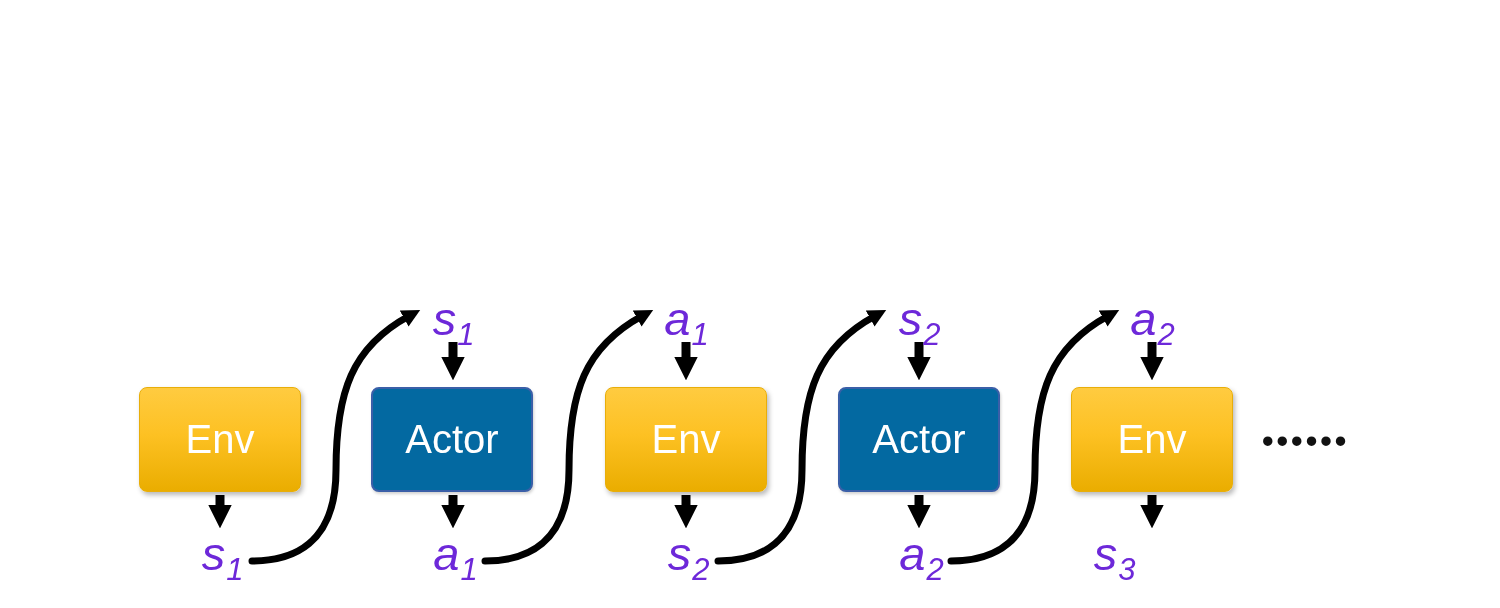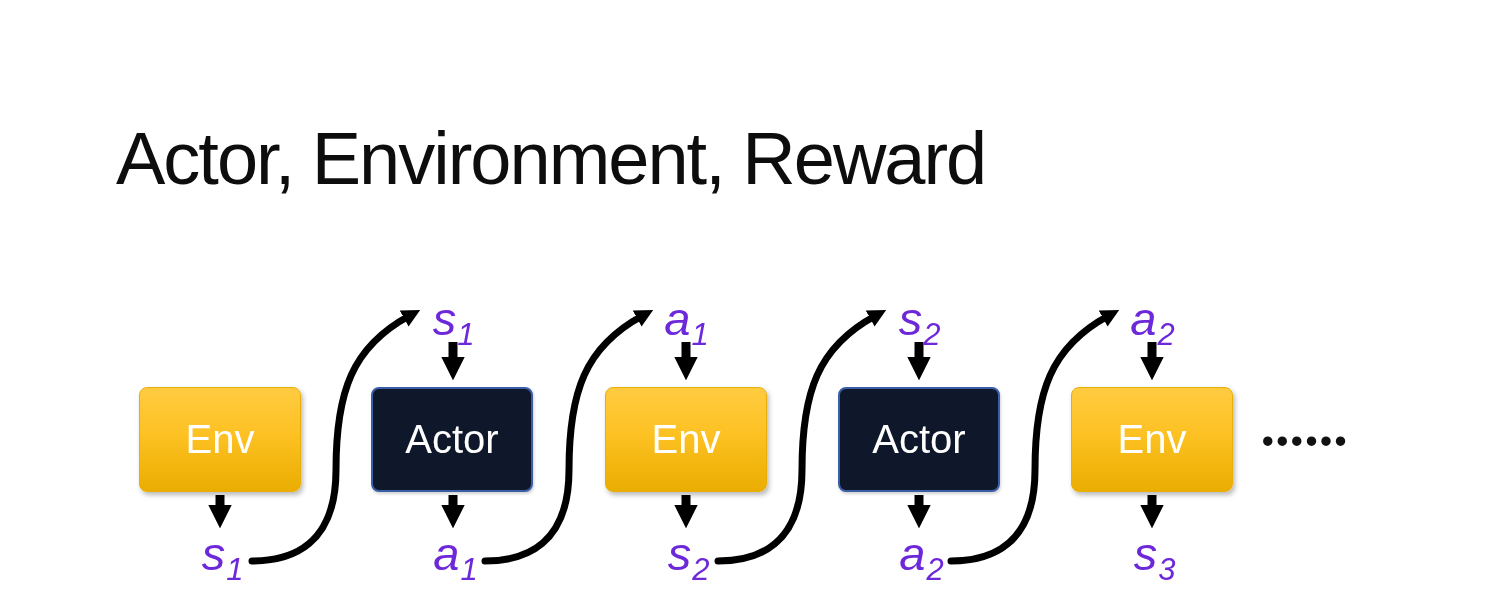--- a/index.html
+++ b/index.html
@@ -49,21 +49,21 @@
     color: #ffffff;
     font-size: 40px;
     border-radius: 8px;
   }
   .box.env {
     background: linear-gradient(180deg, #ffcb40 0%, #fdc123 45%, #eaad00 100%);
     border: 1px solid #e8ae0a;
     box-shadow: 2px 3px 5px rgba(0,0,0,0.28);
   }
   .box.actor {
-    background: #0f172a;
+    background: #0369a1;
     border: 2px solid #3a5fa8;
     box-shadow: 1px 2px 3px rgba(0,0,0,0.18);
   }
   .box-1 { left: 139px; }
   .box-2 { left: 371px; }
   .box-3 { left: 605px; }
   .box-4 { left: 838px; }
   .box-5 { left: 1071px; }
   .math-label {
     position: absolute;
@@ -85,38 +85,37 @@
   .top-label { top: 295px; }
   .bottom-label { top: 530px; }
   .tl-1 { left: 453px; }
   .tl-2 { left: 686px; }
   .tl-3 { left: 919px; }
   .tl-4 { left: 1152px; }
   .bl-1 { left: 222px; }
   .bl-2 { left: 455px; }
   .bl-3 { left: 688px; }
   .bl-4 { left: 921px; }
-  .bl-5 { left: 1154px; }
+  .bl-5 { left: 1114px; }
   .ellipsis-dots {
     position: absolute;
     left: 1262px;
     top: 421px;
     font-size: 33px;
     font-weight: bold;
     letter-spacing: 3px;
     color: #111111;
     line-height: 40px;
   }
 </style>
 </head>
 <body>
 
 <div class="slide">
 
-  <div class="slide-title">Actor, Environment, Reward</div>
 
   <svg class="arrows-layer" viewBox="0 0 1500 608" xmlns="http://www.w3.org/2000/svg">
     <defs>
       <marker id="ah" viewBox="0 0 10 10" refX="3" refY="5" markerWidth="2.6" markerHeight="2.6" orient="auto" markerUnits="strokeWidth">
         <path d="M0,0 L10,5 L0,10 Z" fill="#000000"></path>
       </marker>
     </defs>
 
     <path class="io-arrow" d="M453,342 L453,364" marker-end="url(#ah)"></path>
     <path class="io-arrow" d="M686,342 L686,364" marker-end="url(#ah)"></path>

